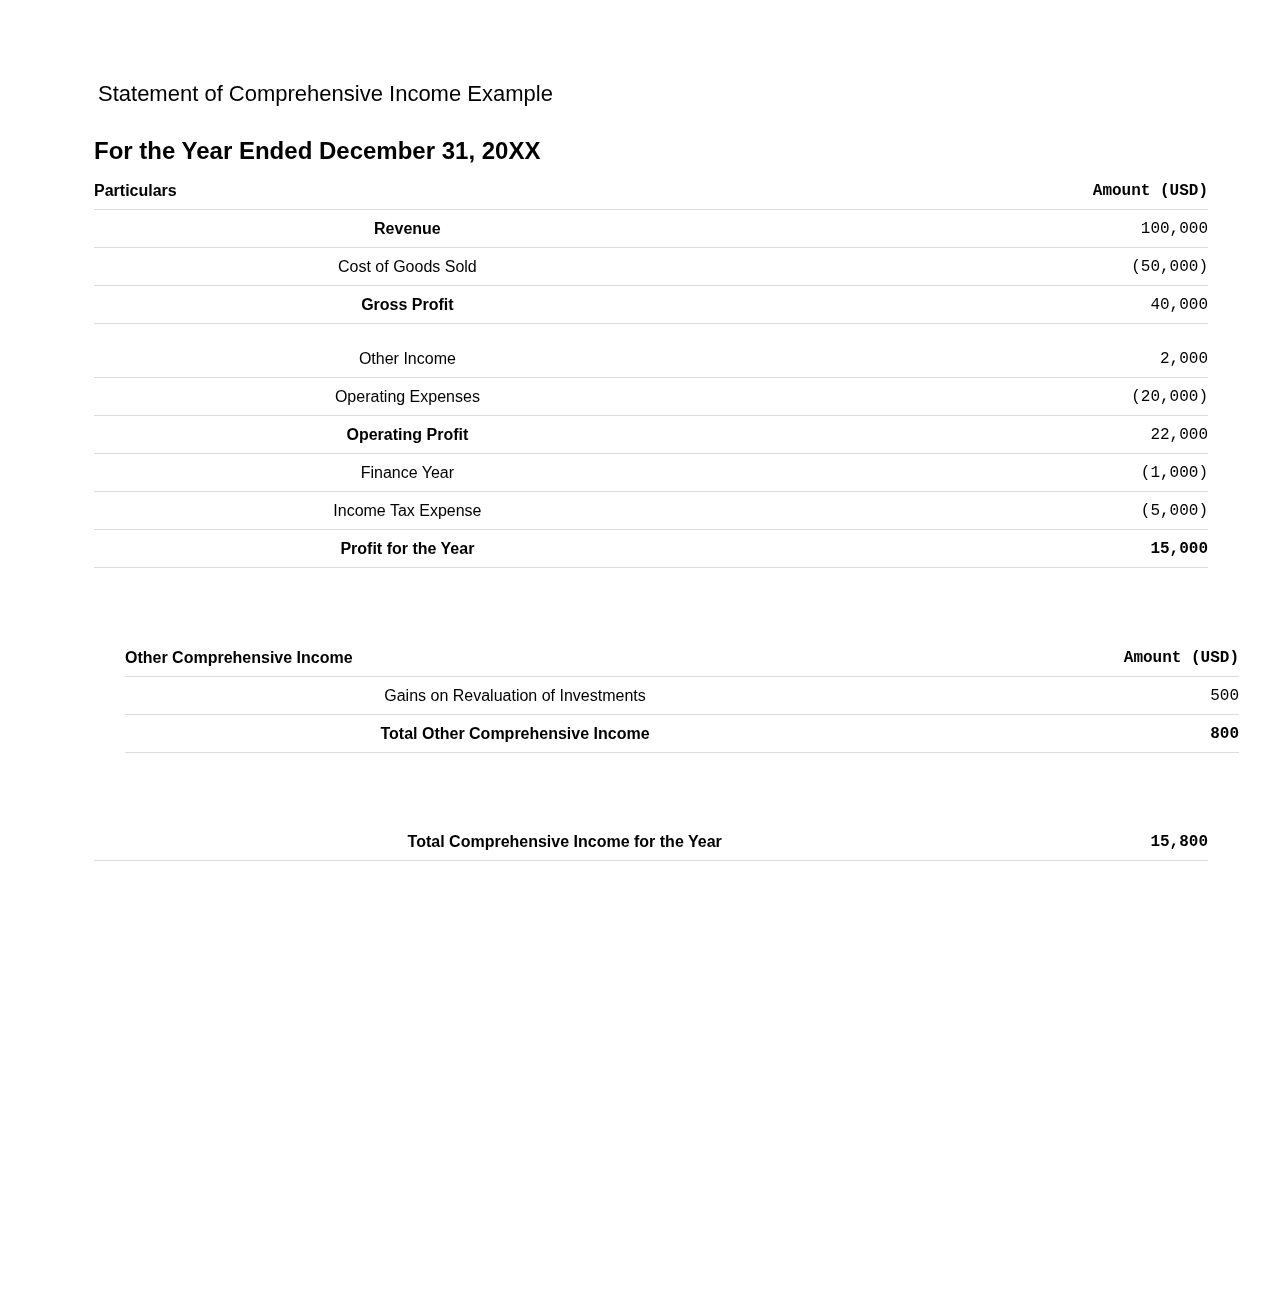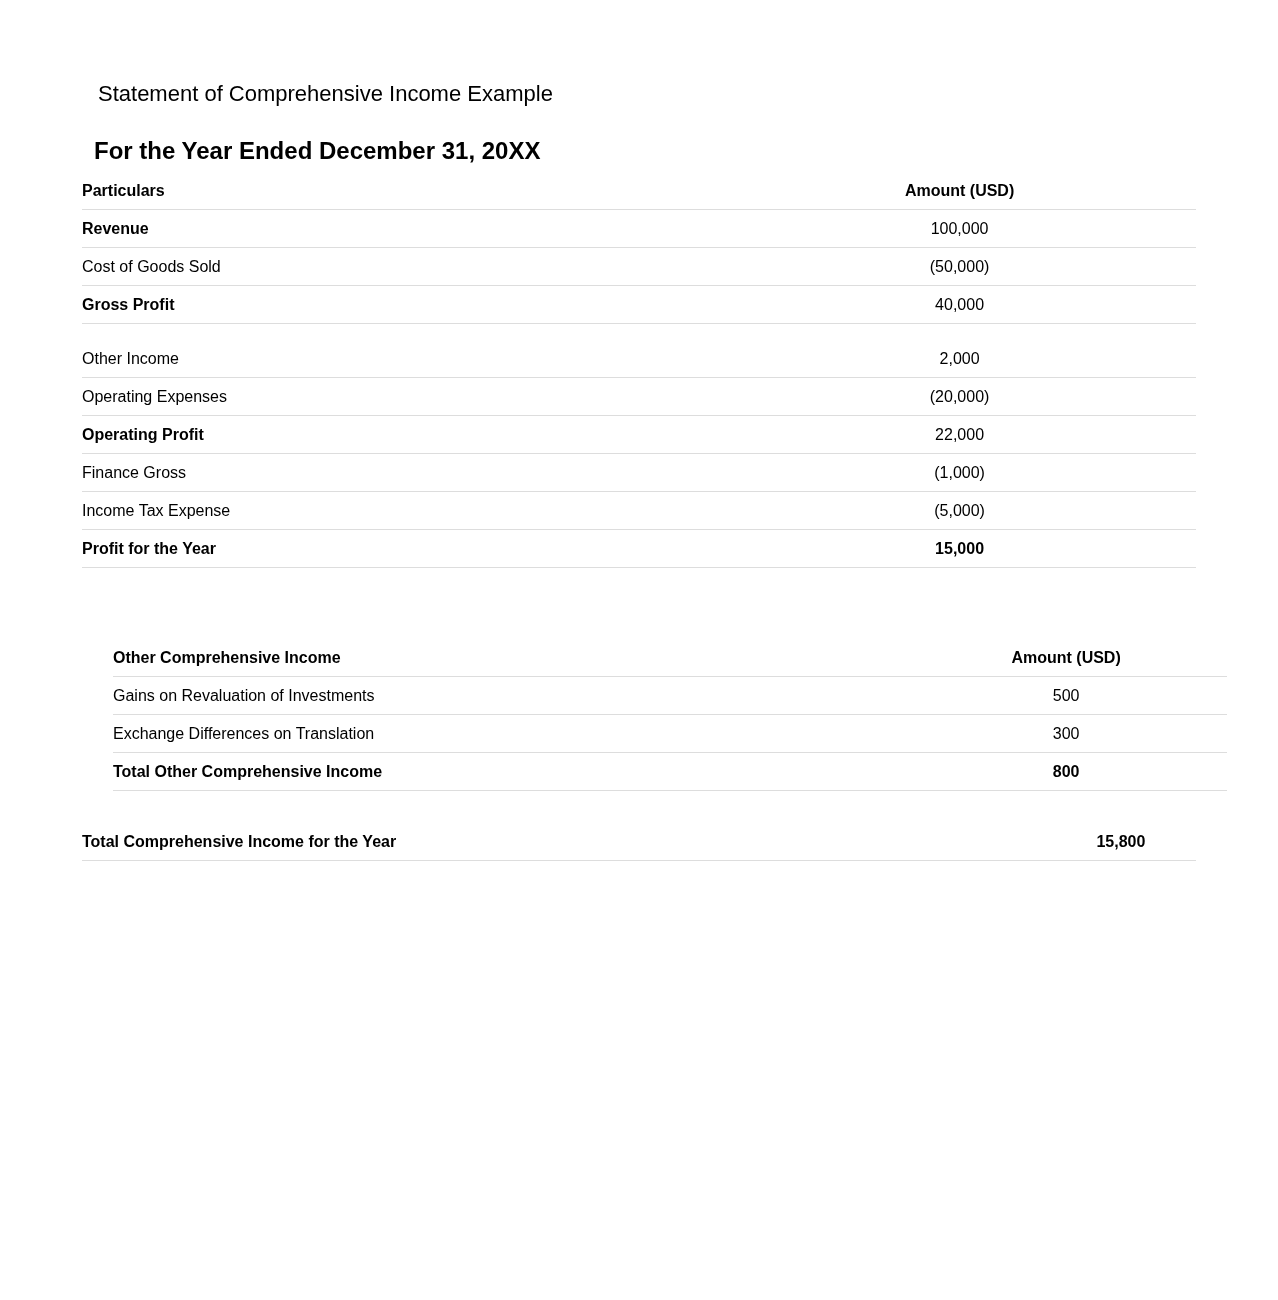--- a/index.html
+++ b/index.html
@@ -1,24 +1,24 @@
 <!DOCTYPE html>
 <html><head>
 <meta charset="utf-8">
 <style>
   html, body { margin: 0; padding: 0; background: #ffffff; }
   body { width: 1278px; height: 1300px; font-family: "Liberation Sans", sans-serif; color: #000; }
   .page { position: absolute; left: 82px; top: 0; width: 1114px; }
   h1 { margin: 16px; position: absolute; top: 58px; left: 0; font-size: 22px; font-weight: normal; line-height: 40px; white-space: nowrap; }
   h2 { margin: 8px; position: absolute; top: 128px; left: 4px; font-size: 24px; font-weight: bold; line-height: 30px; white-space: nowrap; }
-  table { border-collapse: collapse; width: 1114px; position: absolute; left: 0; font-size: 16px; }
+  table { border-collapse: collapse; width: 1114px; position: absolute; left: 12px; font-size: 16px; }
   td, th { padding: 0; height: 37px; border-bottom: 1px solid #dddddd; vertical-align: middle; line-height: 18px; }
   th { font-weight: bold; text-align: left; }
-  th.amt, td.amt { text-align: center; }
-  td { font-weight: normal; }
+  th.amt, td.amt { text-align: right; font-family: Liberation Mono, monospace; }
+  td { font-weight: normal; text-align: center; }
   tr.bold td.label { font-weight: bold; }
   tr.bold-all td { font-weight: bold; }
   tr.spacer td { height: 16px; border-bottom: none; }
   #t1 { top: 172px; }
   #t2 { top: 639px; margin-left: 31px; }
   #t3 { top: 823px; }
 </style>
 </head>
 <body>
 
@@ -54,21 +54,21 @@
     </tr>
     <tr>
       <td class="label">Operating Expenses</td>
       <td class="amt">(20,000)</td>
     </tr>
     <tr class="bold">
       <td class="label">Operating Profit</td>
       <td class="amt">22,000</td>
     </tr>
     <tr>
-      <td class="label">Finance Gross</td>
+      <td class="label">Finance Year</td>
       <td class="amt">(1,000)</td>
     </tr>
     <tr>
       <td class="label">Income Tax Expense</td>
       <td class="amt">(5,000)</td>
     </tr>
     <tr class="bold-all">
       <td class="label">Profit for the Year</td>
       <td class="amt">15,000</td>
     </tr>
@@ -78,24 +78,20 @@
   <table id="t2">
     <tbody>
         <tr>
       <th>Other Comprehensive Income</th>
       <th class="amt">Amount (USD)</th>
     </tr>
     <tr>
       <td class="label">Gains on Revaluation of Investments</td>
       <td class="amt">500</td>
     </tr>
-    <tr>
-      <td class="label">Exchange Differences on Translation</td>
-      <td class="amt">300</td>
-    </tr>
     <tr class="bold-all">
       <td class="label">Total Other Comprehensive Income</td>
       <td class="amt">800</td>
     </tr>
   </tbody>
     </table>
 
   <table id="t3">
     <tbody>
         <tr class="bold-all">

